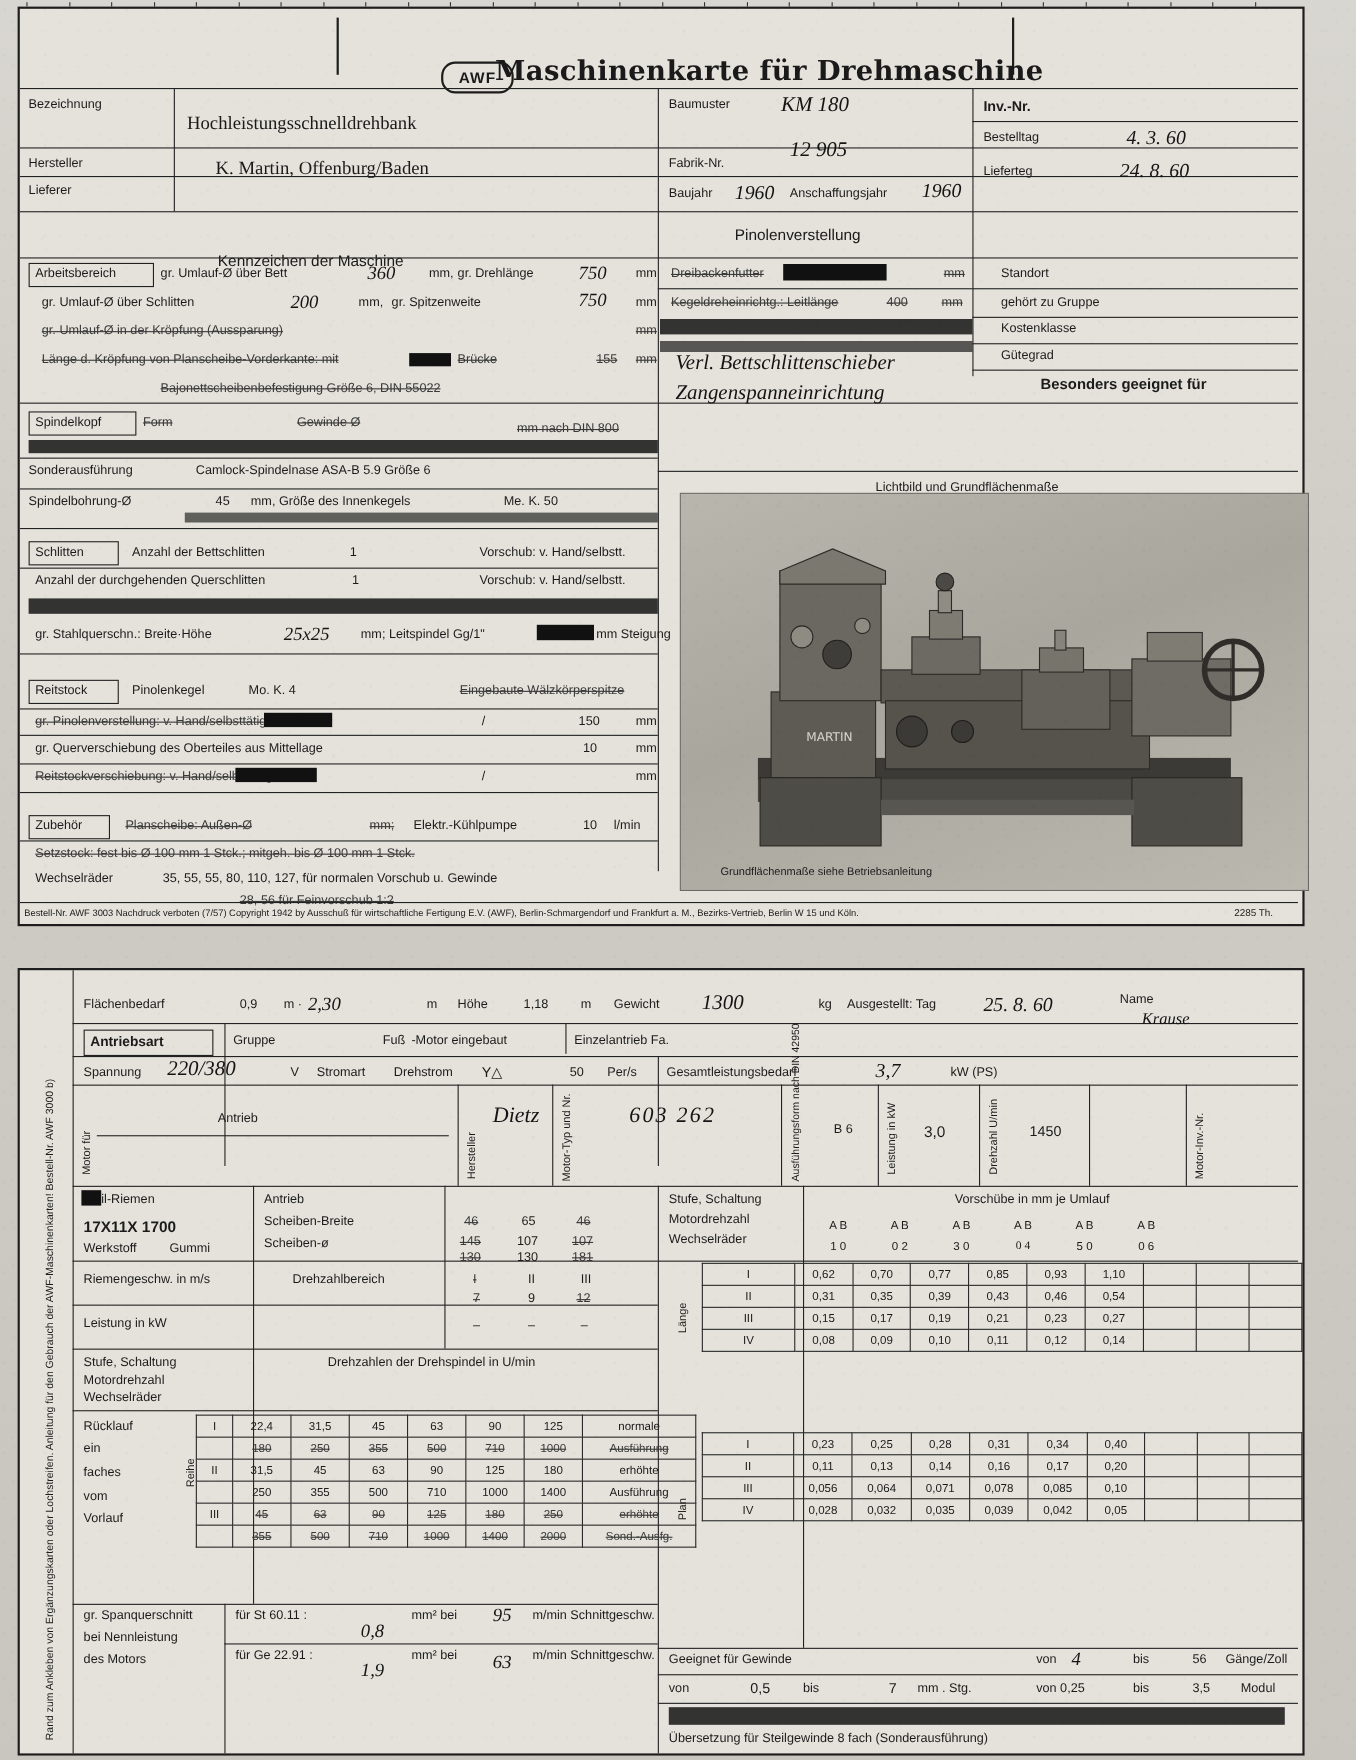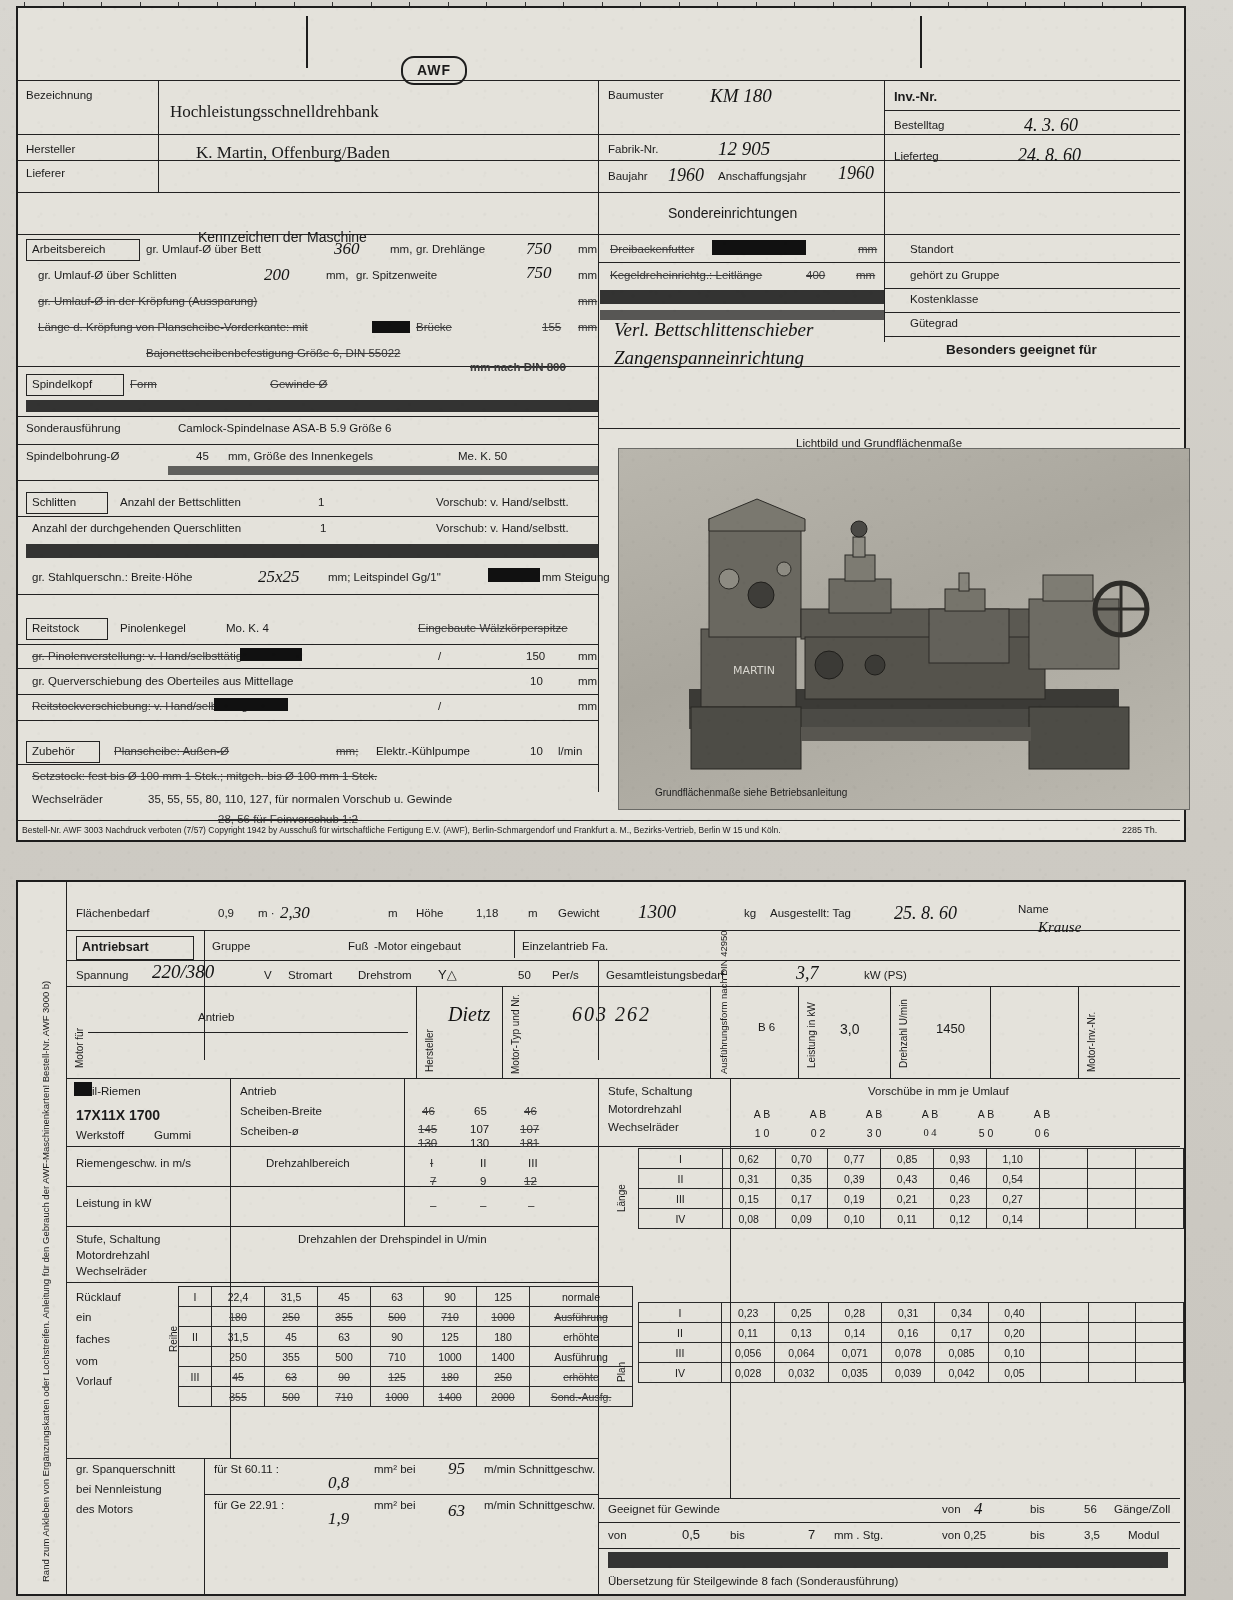--- a/index.html
+++ b/index.html
@@ -113,54 +113,55 @@
       <div class="rtick" style="left: 1084px;"></div>
       <div class="rnum" style="left: 1096px;">29</div>
       <div class="rtick" style="left: 1122.5px;"></div>
       <div class="rnum" style="left: 1134.5px;">30</div>
     </div>
 
   <div class="card top">
 
     <div class="title-bar"></div>
     <div class="awf">AWF</div>
+    <div class="t title-txt" style="left:432px;top:44px;">Maschinenkarte für Drehmaschine</div>
     <div class="ln hl" style="left:0;top:72px;width:1162px;"></div>
 
     <div class="ln vl" style="left:140px;top:72px;height:112px;"></div>
     <div class="ln vl" style="left:580px;top:72px;height:112px;"></div>
     <div class="ln vl" style="left:866px;top:72px;height:112px;"></div>
     <div class="ln hl" style="left:0;top:126px;width:1162px;"></div>
     <div class="ln hl" style="left:0;top:152px;width:580px;"></div>
     <div class="ln hl" style="left:580px;top:152px;width:582px;"></div>
     <div class="ln hl" style="left:0;top:184px;width:1162px;"></div>
     <div class="ln hl" style="left:866px;top:102px;width:296px;"></div>
 
     <div class="t lbl" style="left:8px;top:82px;">Bezeichnung</div>
     <div class="t val" style="left:152px;top:95px;font-size:17px;">Hochleistungsschnelldrehbank</div>
     <div class="t lbl" style="left:8px;top:136px;">Hersteller</div>
     <div class="t val" style="left:178px;top:136px;font-size:17px;">K. Martin, Offenburg/Baden</div>
     <div class="t lbl" style="left:8px;top:160px;">Lieferer</div>
 
     <div class="t lbl" style="left:590px;top:82px;">Baumuster</div>
     <div class="t hand" style="left:692px;top:78px;font-size:19px;">KM 180</div>
     <div class="t lbl" style="left:590px;top:136px;">Fabrik-Nr.</div>
-    <div class="t hand" style="left:700px;top:131px;font-size:19px;">12 905</div>
+    <div class="t hand" style="left:700px;top:119px;font-size:19px;">12 905</div>
     <div class="t lbl" style="left:590px;top:163px;">Baujahr</div>
     <div class="t hand" style="left:650px;top:158px;font-size:18px;">1960</div>
     <div class="t lbl" style="left:700px;top:163px;">Anschaffungsjahr</div>
     <div class="t hand" style="left:820px;top:156px;font-size:18px;">1960</div>
 
     <div class="t lbl bold" style="left:876px;top:82px;font-size:13px;">Inv.-Nr.</div>
     <div class="t lbl" style="left:876px;top:112px;">Bestelltag</div>
     <div class="t hand" style="left:1006px;top:108px;font-size:18px;">4. 3. 60</div>
     <div class="t lbl" style="left:876px;top:143px;">Lieferteg</div>
     <div class="t hand" style="left:1000px;top:138px;font-size:18px;">24. 8. 60</div>
 
     <div class="t sec-h" style="left:180px;top:200px;margin-top:22px;">Kennzeichen der Maschine</div>
-    <div class="t sec-h" style="left:650px;top:198px;">Sondereinrichtungen</div>
+    <div class="t sec-h" style="left:650px;top:198px;">Pinolenverstellung</div>
     <div class="ln hl" style="left:0;top:226px;width:1162px;"></div>
     <div class="ln vl" style="left:580px;top:184px;height:600px;"></div>
     <div class="ln vl" style="left:866px;top:184px;height:150px;"></div>
 
     <div class="box" style="left:8px;top:231px;width:112px;height:20px;"></div>
     <div class="t lbl" style="left:14px;top:236px;">Arbeitsbereich</div>
 
     <div class="t lbl" style="left:128px;top:236px;">gr. Umlauf-Ø über Bett</div>
     <div class="t hand" style="left:316px;top:232px;">360</div>
     <div class="t lbl" style="left:372px;top:236px;">mm,</div>
@@ -184,21 +185,21 @@
     <div class="t lbl strike" style="left:524px;top:314px;">155</div>
     <div class="t lbl strike" style="left:560px;top:314px;">mm</div>
 
     <div class="t lbl strike" style="left:128px;top:340px;">Bajonettscheibenbefestigung Größe 6, DIN 55022</div>
     <div class="ln hl" style="left:0;top:358px;width:580px;"></div>
 
     <div class="box" style="left:8px;top:366px;width:96px;height:20px;"></div>
     <div class="t lbl" style="left:14px;top:371px;">Spindelkopf</div>
     <div class="t lbl strike" style="left:112px;top:371px;">Form</div>
     <div class="t lbl strike" style="left:252px;top:371px;">Gewinde Ø</div>
-    <div class="t lbl strike" style="left:452px;top:354px;font-weight:bold;">mm nach DIN 800</div>
+    <div class="t lbl strike" style="left:452px;top:377px;">mm nach DIN 800</div>
     <div class="smear" style="left:8px;top:392px;width:572px;height:12px;"></div>
     <div class="ln hl" style="left:0;top:408px;width:580px;"></div>
 
     <div class="t lbl" style="left:8px;top:415px;">Sonderausführung</div>
     <div class="t lbl" style="left:160px;top:415px;">Camlock-Spindelnase ASA-B 5.9 Größe 6</div>
     <div class="ln hl" style="left:0;top:436px;width:580px;"></div>
     <div class="t lbl" style="left:8px;top:443px;">Spindelbohrung-Ø</div>
     <div class="t lbl" style="left:178px;top:443px;">45</div>
     <div class="t lbl" style="left:210px;top:443px;">mm, Größe des Innenkegels</div>
     <div class="t lbl" style="left:440px;top:443px;">Me. K. 50</div>

